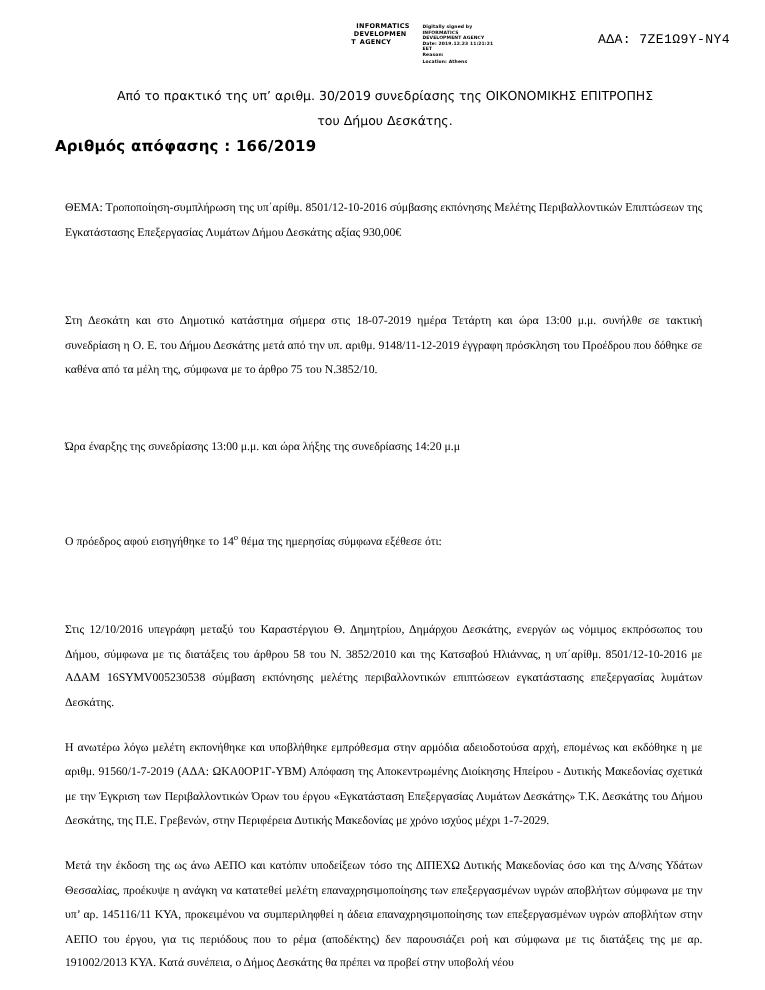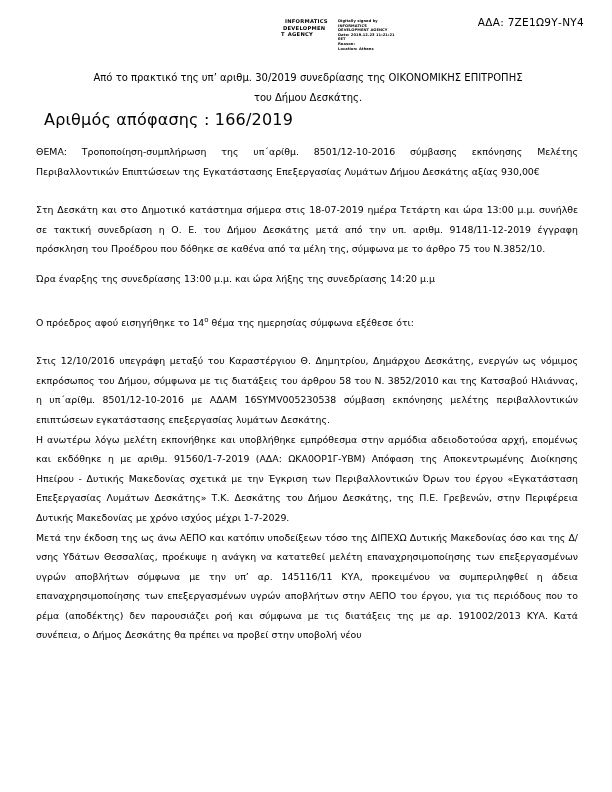--- a/index.html
+++ b/index.html
@@ -18,27 +18,28 @@
     height: 792px;
     margin: 0 auto;
     background: #ffffff;
     overflow: hidden;
     box-sizing: border-box;
   }
 
   
   .ada-code {
     position: absolute;
-    top: 16px;
+    top: 26px;
     left: 0;
     right: 28px;
     text-align: right;
     font-size: 10.5px;
     letter-spacing: 0.3px;
     white-space: nowrap;
+    font-family: Liberation Mono, monospace;
   }
 
   .esign-stamp {
     position: absolute;
     top: 18px;
     left: 285px;
     width: 118px;
     height: 36px;
   }
   .esign-logo {
@@ -77,37 +78,38 @@
     width: 440px;
     font-size: 10px;
     line-height: 20px;
     text-align: center;
   }
 
   .decision-number {
     position: absolute;
     top: 110px;
     left: 44px;
-    font-size: 16px;
-    font-weight: normal;
+    font-size: 12px;
+    font-weight: bold;
     letter-spacing: 0.2px;
   }
 
   .content {
     position: absolute;
     top: 142px;
     left: 36px;
     width: 542px;
     font-size: 9.4px;
     line-height: 19.6px;
   }
   .content p {
-    margin: 0;
+    margin: 16px;
     text-align: justify;
     text-justify: inter-word;
+    font-family: Liberation Serif, serif;
   }
   .just { text-align: justify; }
   .plain { text-align: left; }
 
   .gap-sm { height: 10px; }
   .gap-md { height: 19px; }
   .gap-lg { height: 24px; }
   sup { font-size: 7px; vertical-align: super; line-height: 0; }
 </style>
 </head>

